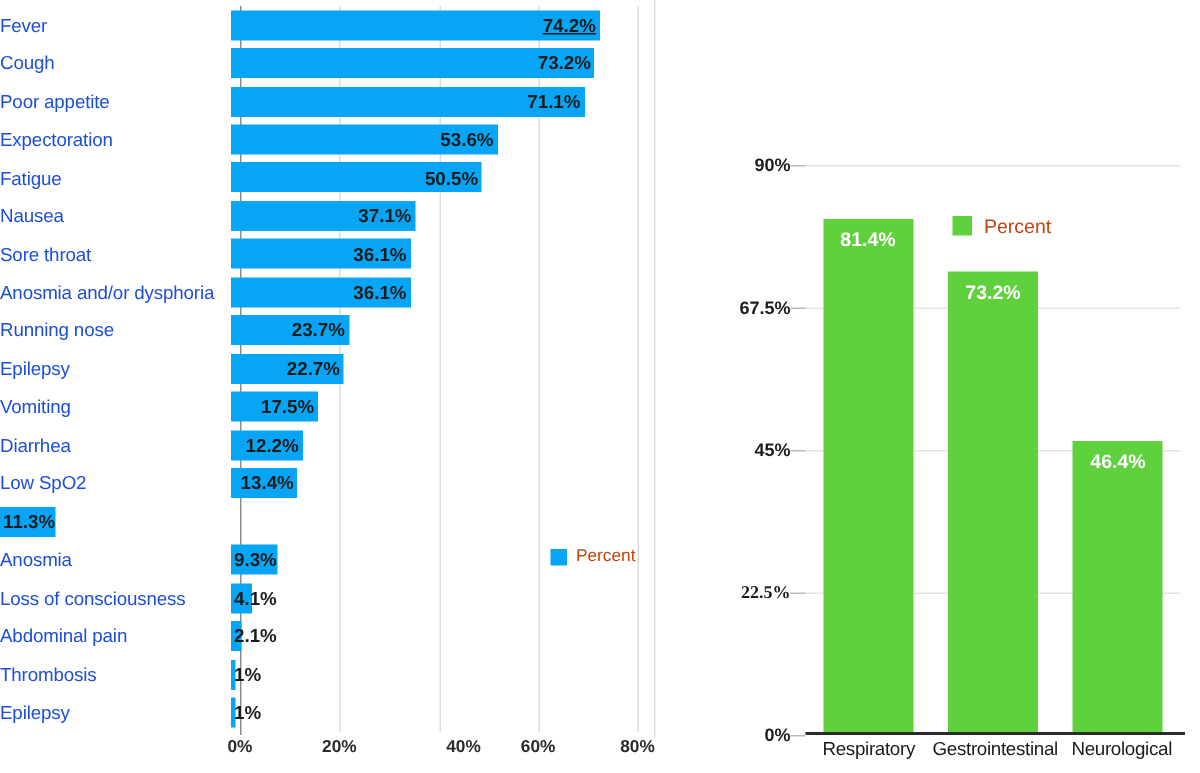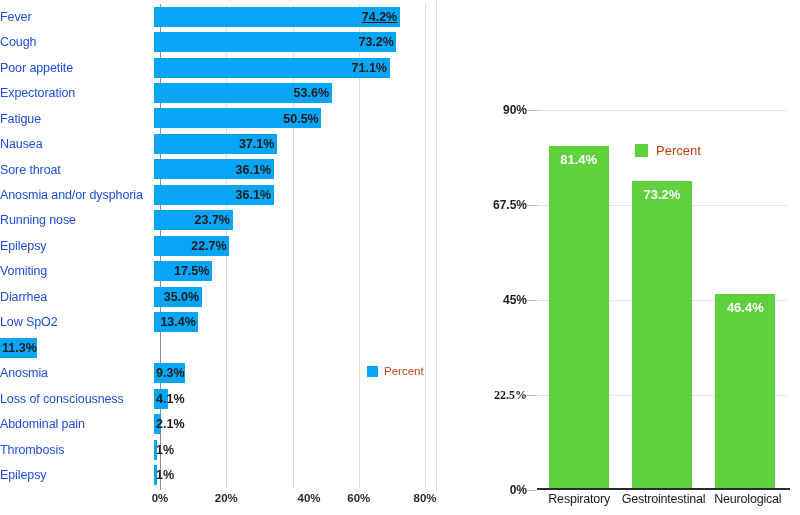--- a/index.html
+++ b/index.html
@@ -317,21 +317,21 @@
         <div class="hbar-label">Vomiting</div>
         <div class="hbar-track">
           <div class="hbar-fill" style="width: 57.9688px; background: rgb(7, 165, 245);"></div>
           <div class="hbar-value" style="left: 19.9688px;">17.5%</div>
         </div>
       </div>
       <div class="hbar-row">
         <div class="hbar-label">Diarrhea</div>
         <div class="hbar-track">
           <div class="hbar-fill" style="width: 47.7px; background: rgb(7, 165, 245);"></div>
-          <div class="hbar-value" style="left: 9.7px;">35.0%</div>
+          <div class="hbar-value" style="left: 9.7px;">12.2%</div>
         </div>
       </div>
       <div class="hbar-row">
         <div class="hbar-label">Low SpO2</div>
         <div class="hbar-track">
           <div class="hbar-fill" style="width: 44.3875px; background: rgb(7, 165, 245);"></div>
           <div class="hbar-value" style="left: 6.3875px;">13.4%</div>
         </div>
       </div>
       <div class="hbar-row">

